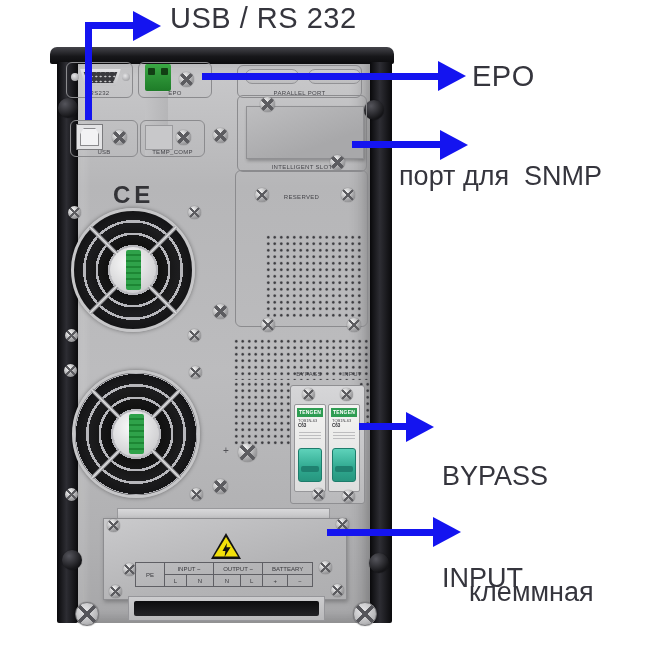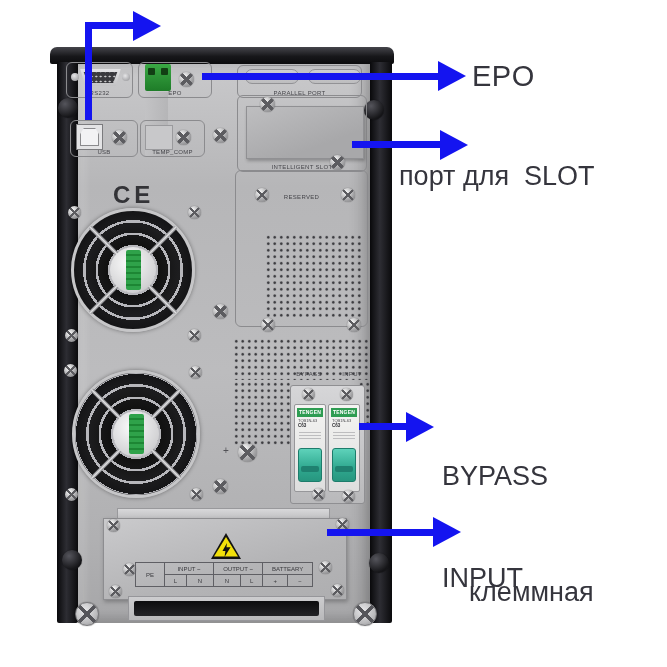--- a/index.html
+++ b/index.html
@@ -268,28 +268,29 @@
     <div class="slotframe" style="left:78px;top:549px;width:197px;height:25px">
       <div class="slot"></div>
     </div>
     <div class="screw flat" style="left:25px;top:555px;width:22px;height:22px"></div>
     <div class="screw flat" style="left:303px;top:555px;width:22px;height:22px"></div>
   </div>
 
   <div class="aline" style="left:85px;top:25px;width:7px;height:95px"></div>
   <div class="aline" style="left:85px;top:22px;width:48px;height:7px"></div>
   <div class="ahead" style="left:133px;top:11px"></div>
+  <div class="ann big" style="left:170px;top:2px">USB / RS 232</div>
 
   <div class="aline" style="left:202px;top:73px;width:236px;height:7px"></div>
   <div class="ahead" style="left:438px;top:61px"></div>
   <div class="ann big" style="left:472px;top:60px">EPO</div>
 
   <div class="aline" style="left:352px;top:141px;width:89px;height:7px"></div>
   <div class="ahead" style="left:440px;top:130px"></div>
-  <div class="ann med" style="left:399px;top:159px">порт для  SLOT</div>
+  <div class="ann med" style="left:399px;top:159px">порт для  SNMP</div>
 
   <div class="aline" style="left:359px;top:423px;width:48px;height:7px"></div>
   <div class="ahead" style="left:406px;top:412px"></div>
   <div class="ann med" style="left:442px;top:391px">
     <div>BYPASS</div>
     <div>INPUT</div>
   </div>
 
   <div class="aline" style="left:327px;top:529px;width:107px;height:7px"></div>
   <div class="ahead" style="left:433px;top:517px"></div>

